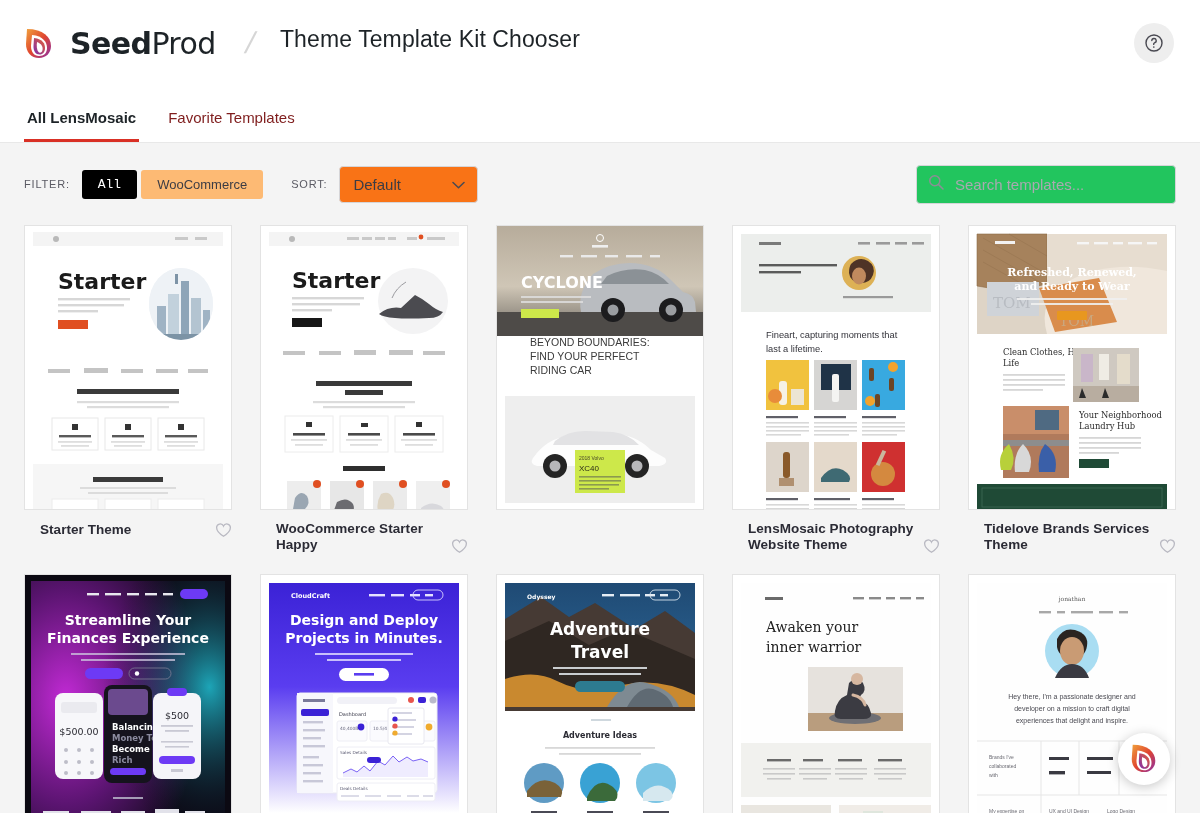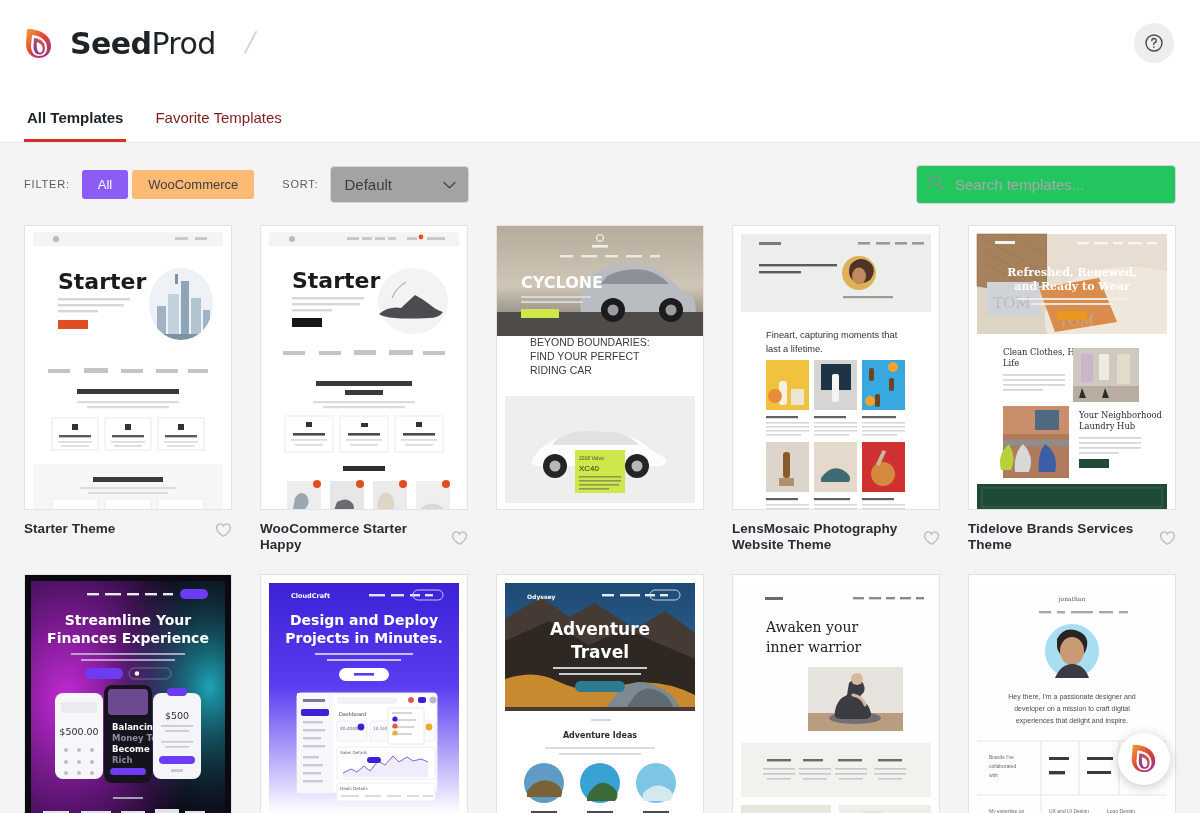--- a/index.html
+++ b/index.html
@@ -100,27 +100,27 @@
   .filter-btn {
     border: none;
     border-radius: 3px;
     font-size: 13px;
     padding: 7px 16px;
     cursor: pointer;
     background: #fdba74;
     color: #3c3c44;
     font-family: "Liberation Sans", sans-serif;
   }
-  .filter-btn.active { background: #8b5cf6; color: #ffffff; }
+  .filter-btn.active { background: #000000; color: #ffffff; font-family: Liberation Mono, monospace; }
   .sort-select {
     appearance: none;
     -webkit-appearance: none;
     border: 1px solid #d5d5d8;
     border-radius: 4px;
-    background: #a3a3a3;
+    background: #f97316;
     font-size: 15px;
     color: #3c3c44;
     padding: 9px 38px 9px 13px;
     width: 139px;
     cursor: pointer;
     font-family: "Liberation Sans", sans-serif;
   }
   .select-wrap { position: relative; }
   .select-wrap .chev {
     position: absolute; right: 13px; top: 50%;
@@ -162,24 +162,25 @@
     height: 285px;
     border: 1px solid #e3e3e3;
     background: #ffffff;
     overflow: hidden;
     position: relative;
     cursor: pointer;
   }
   .thumb > svg { display: block; width: 100%; height: 100%; }
   .card-foot {
     display: flex;
-    align-items: center;
+    align-items: flex-end;
     justify-content: space-between;
     gap: 8px;
     padding-top: 11px;
+    margin-left: 16px;
   }
   .card-title {
     font-size: 13.5px;
     font-weight: 700;
     line-height: 1.22;
     color: #2b2b35;
     letter-spacing: 0.05px;
   }
   .fav-btn {
     flex: 0 0 auto;
@@ -221,34 +222,35 @@
           </linearGradient>
         </defs>
         <path d="M3 3 C19 3 27 11 27 20 C27 27 22 32 15 32 C7 32 2 26 2 18 Z" fill="url(#lg1)"></path>
         <path d="M8 9 C19 10 23 16 23 22 C23 27 20 30 15 30 C10 30 7 26 7 20 Z" fill="#ffffff"></path>
         <path d="M10 12 C19 13 21 18 21 22 C21 26 19 28.5 15.5 28.5 C11.5 28.5 9.5 25 9.5 20.5 Z" fill="url(#lg2)"></path>
         <path d="M13 16 C18 18 19 21 18.5 24 C18 26.5 16 27.5 14.5 26 C12.8 24.2 12.4 20 13 16 Z" fill="#ffffff"></path>
       </svg>
     </span>
     <span class="brand-name"><span>Seed</span><span class="thin">Prod</span></span>
     <span class="brand-sep">/</span>
+    <span class="page-title">Theme Template Kit Chooser</span>
   </div>
   <button class="help-btn">
     <span>
       <svg width="20" height="20" viewBox="0 0 20 20" fill="none" stroke="#4a4a52" stroke-width="1.4">
         <circle cx="10" cy="10" r="8"></circle>
         <path d="M7.8 7.6a2.2 2.2 0 1 1 2.7 2.2c-.6.2-.8.6-.8 1.2v.4" stroke-linecap="round"></path>
         <circle cx="9.8" cy="14" r=".85" fill="#4a4a52" stroke="none"></circle>
       </svg>
     </span>
   </button>
 </div>
 
 <div class="tabbar">
-  <button class="tab active">All Templates</button>
+  <button class="tab active">All LensMosaic</button>
   <button class="tab">Favorite Templates</button>
 </div>
 
 <div class="toolbar">
   <span class="toolbar-label">FILTER:</span>
   <div class="filter-group">
     <button class="filter-btn active">All</button>
     <button class="filter-btn">WooCommerce</button>
   </div>
   <span class="toolbar-label">SORT:</span>

